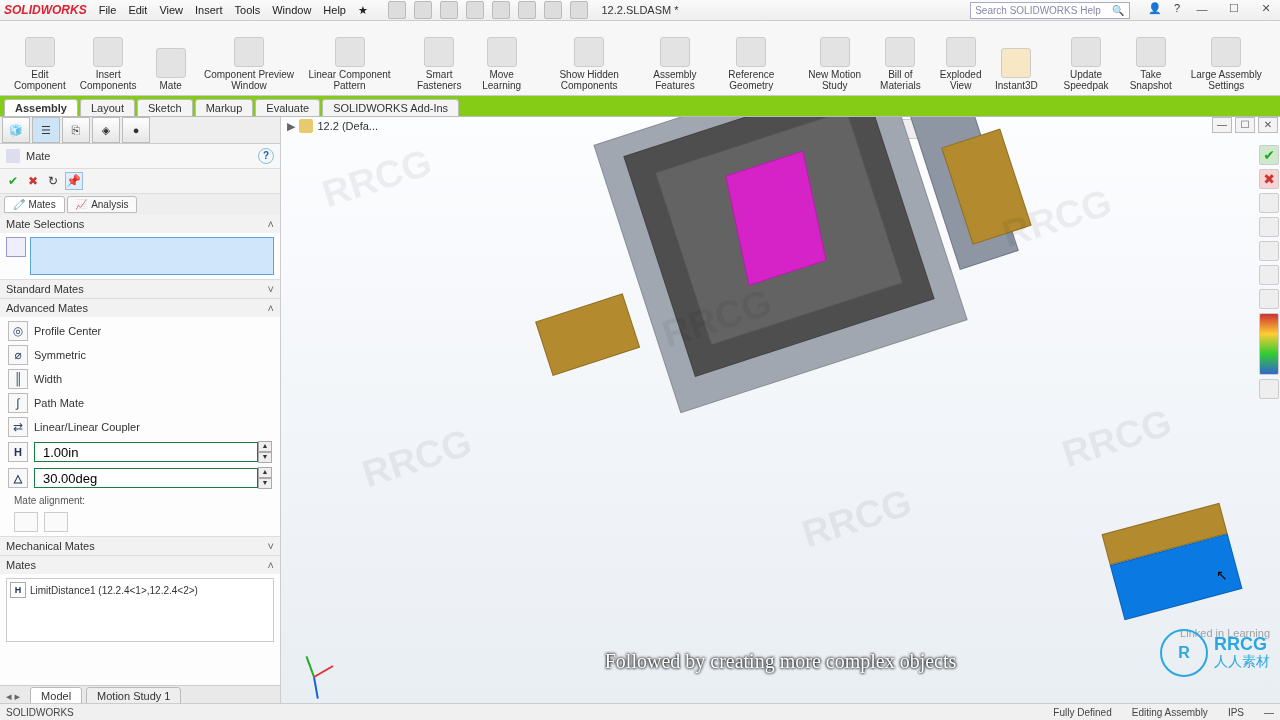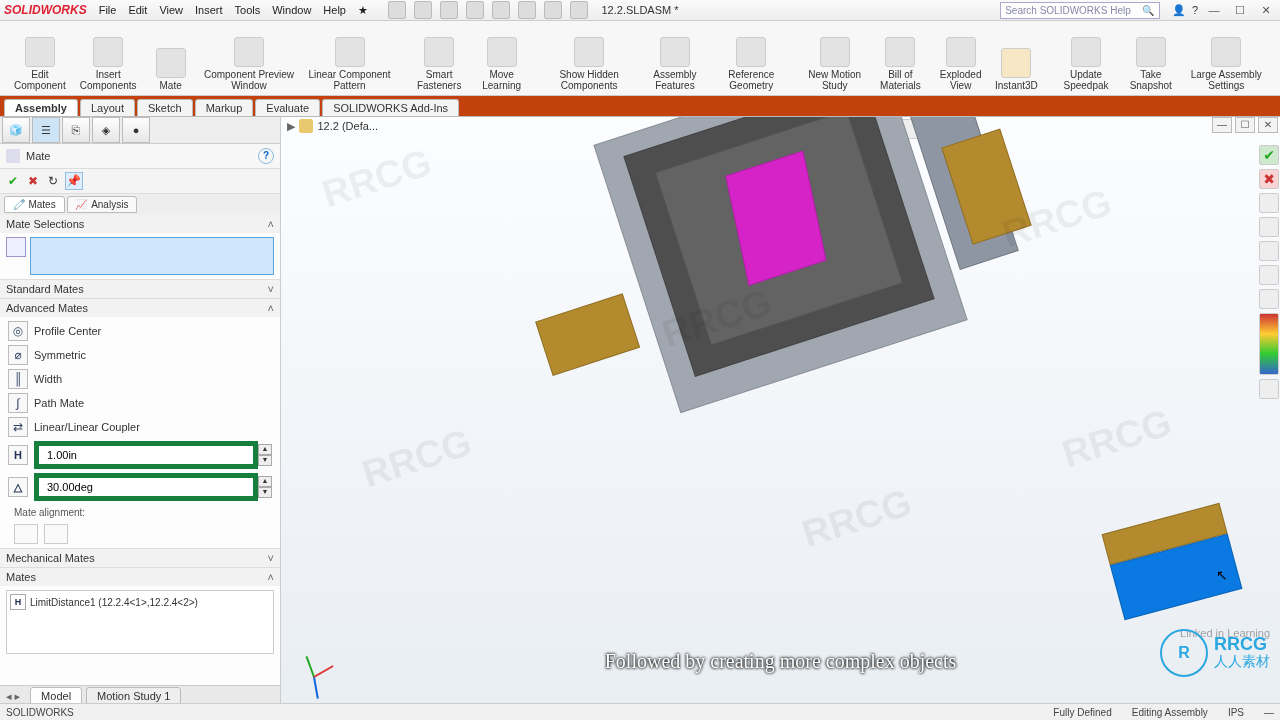--- a/index.html
+++ b/index.html
@@ -3,30 +3,30 @@
 <meta charset="utf-8">
 <style>
   html,body{margin:0;padding:0;font-family:"Segoe UI",Arial,sans-serif;font-size:11px;color:#333;background:#fff;width:1280px;height:720px;overflow:hidden;position:relative}
   .titlebar{height:20px;background:linear-gradient(#fafafa,#eee);display:flex;align-items:center;border-bottom:1px solid #ccc;padding:0 4px}
   .logo{color:#d23;font-weight:bold;font-size:12px;margin-right:12px;font-style:italic}
   .menu{display:flex;gap:12px;font-size:11px;color:#222}
   .menu span{cursor:pointer}
   .qat{display:flex;align-items:center;gap:8px;margin-left:20px;color:#666}
   .qat-ico{width:16px;height:16px;background:#ddd;border:1px solid #bbb;border-radius:2px}
   .doc-title{margin-left:auto;margin-right:auto;position:absolute;left:50%;transform:translateX(-50%);font-size:11px;color:#333}
-  .winctrl{margin-left:auto;display:flex;gap:6px;align-items:center}
+  .winctrl{margin-left:auto;display:flex;gap:12px;align-items:flex-start}
   .winbtn{width:20px;height:14px;display:flex;align-items:center;justify-content:center;color:#555}
   .search-help{width:150px;height:15px;border:1px solid #aac;background:#fefeff;font-size:10px;color:#88a;padding:0 4px;display:flex;align-items:center;margin-right:6px}
 
   .ribbon{height:70px;background:#f7f7f7;display:flex;align-items:flex-end;border-bottom:1px solid #ccc;padding:2px 8px}
   .ribbon-btn{display:flex;flex-direction:column;align-items:center;justify-content:flex-start;padding:2px 6px;min-width:40px;font-size:10px;color:#333;text-align:center;line-height:1.1;border-right:0}
   .ribbon-ico{width:28px;height:28px;background:#e3e3e3;border:1px solid #ccc;border-radius:3px;margin-bottom:2px}
   .ribbon-sep{width:1px;background:#ddd;margin:4px 4px}
 
-  .tabstrip{height:20px;background:#c2410c;display:flex;align-items:flex-end;border-bottom:1px solid #bbb;padding-left:4px}
+  .tabstrip{height:20px;background:#84cc16;display:flex;align-items:flex-end;border-bottom:1px solid #bbb;padding-left:4px}
   .tab{padding:2px 10px;font-size:11px;border:1px solid #bbb;border-bottom:none;background:#f4f4f4;margin-right:2px;border-radius:3px 3px 0 0;color:#333}
   .tab.active{background:#fff;font-weight:bold}
 
   .main{display:flex;height:586px}
   .panel{width:280px;background:#fdfdfd;border-right:1px solid #ccc;display:flex;flex-direction:column}
   .panel-tabs{height:26px;display:flex;align-items:center;background:#eee;border-bottom:1px solid #ccc;gap:0}
   .ptab{width:26px;height:24px;border:1px solid #bbb;background:linear-gradient(#fefefe,#e6e6e6);display:flex;align-items:center;justify-content:center;margin-left:2px}
   .ptab.sel{background:#cde4f7}
   .mate-hdr{display:flex;align-items:center;padding:4px 6px;background:#f7f7f7;border-bottom:1px solid #ddd}
   .mate-hdr .ico{width:14px;height:14px;background:#dde;margin-right:6px}
@@ -42,21 +42,21 @@
   .section-hdr{display:flex;align-items:center;padding:3px 6px;background:#f2f2f2;font-weight:normal;font-size:11px}
   .section-hdr .chev{margin-left:auto;color:#666}
   .sel-box{margin:4px 6px;display:flex}
   .sel-ico{width:18px;height:18px;background:#eef;border:1px solid #99c;margin-right:4px}
   .sel-field{flex:1;height:36px;background:#cfe6fb;border:1px solid #5aa4dd}
   .adv-list{padding:2px 4px}
   .adv-row{display:flex;align-items:center;padding:2px 4px;font-size:11px}
   .adv-row .ico{width:18px;height:18px;border:1px solid #bbb;background:#f8f8f8;margin-right:6px;display:flex;align-items:center;justify-content:center;font-size:12px;color:#346}
   .spin-row{display:flex;align-items:center;padding:2px 4px}
   .spin-row .ico{width:18px;height:18px;border:1px solid #bbb;background:#f8f8f8;margin-right:6px;display:flex;align-items:center;justify-content:center;font-weight:bold;color:#235}
-  .spin-row input{flex:1;height:18px;border:5px solid #15803d;padding:0 8px;font-size:11px}
+  .spin-row input{flex:1;height:18px;border:1px solid #15803d;padding:0 8px;font-size:13px}
   .spin-row .spinners{width:14px;display:flex;flex-direction:column}
   .spin-row .spinners div{height:9px;border:1px solid #aaa;background:#eee;font-size:7px;text-align:center;line-height:7px}
   .align-row{padding:4px 10px;font-size:10px;color:#555}
   .align-btns{display:flex;gap:6px;padding:2px 10px}
   .align-btns div{width:22px;height:18px;border:1px solid #ccc;background:#fafafa}
   .mates-box{margin:4px 6px;height:56px;border:1px solid #ccc;background:#fff;padding:3px;font-size:10px;color:#333;overflow:hidden}
   .mates-box .row{display:flex;align-items:center}
   .mates-box .ico{width:14px;height:14px;border:1px solid #aaa;margin-right:4px;font-size:9px;text-align:center;line-height:14px;font-weight:bold;color:#235}
 
   .viewport{flex:1;position:relative;background:linear-gradient(#fcfdff,#e9eef3);overflow:hidden}

